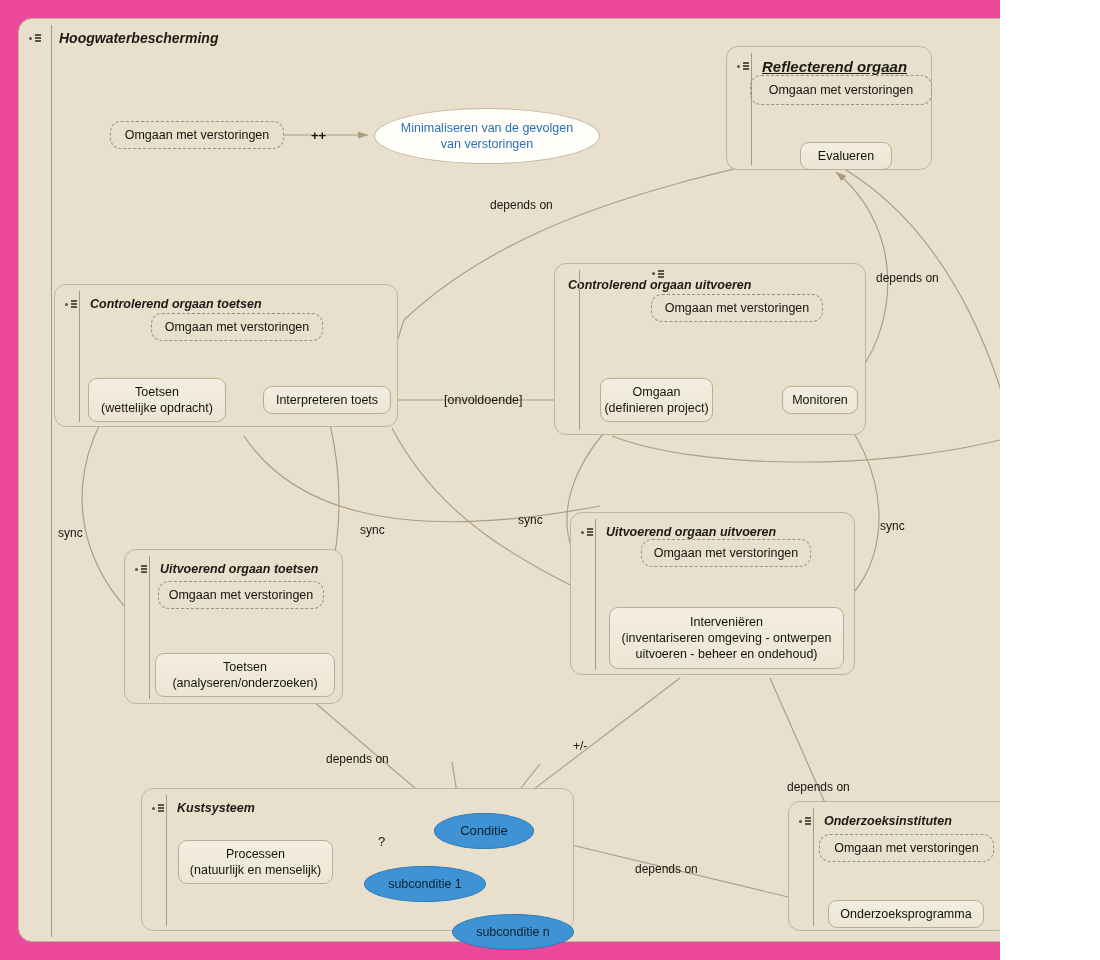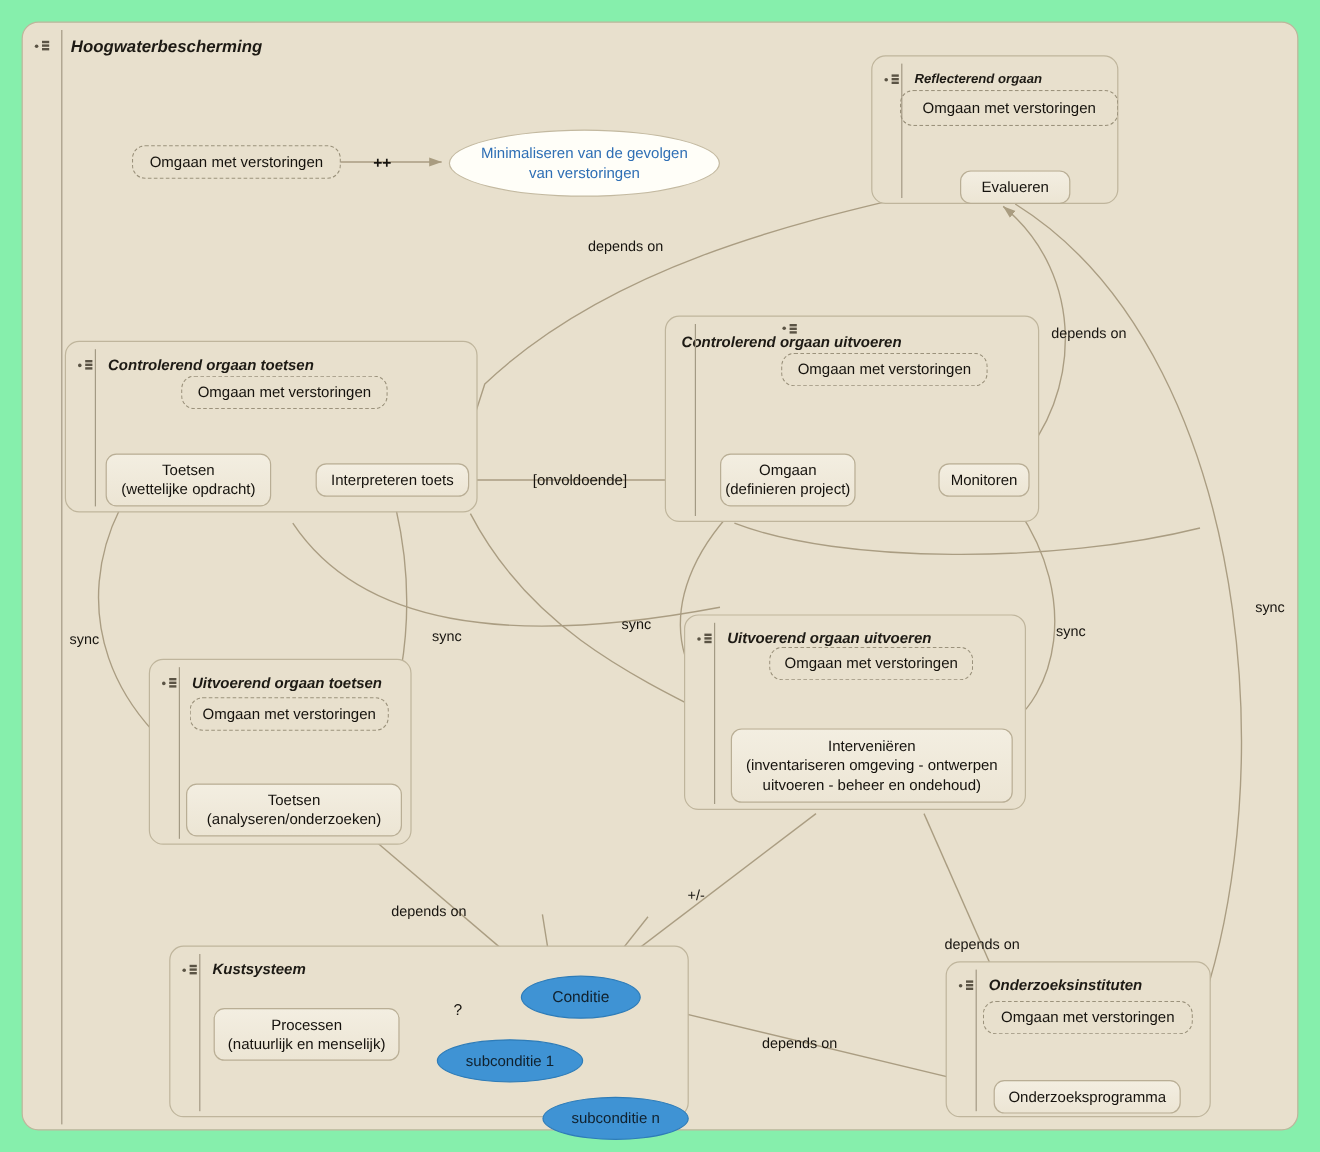--- a/index.html
+++ b/index.html
@@ -1,18 +1,18 @@
 <!DOCTYPE html>
 <html><head>
 <meta charset="utf-8">
 <title>Hoogwaterbescherming</title>
 <style>
   html,body{margin:0;padding:0;background:#ffffff;}
   body{font-family:"Liberation Sans",sans-serif;}
-  #stage{position:relative;width:1100px;height:960px;background:#86efac;overflow:hidden;}
+  #stage{position:relative;width:1000px;height:960px;background:#ec4899;overflow:hidden;}
   #edges{position:absolute;left:0;top:0;width:1100px;height:960px;pointer-events:none;}
 
   
   .pkg{
     position:absolute;
     background:#e8e0cd;
     border:1px solid #bfb59c;
     border-radius:12px;
     box-sizing:border-box;
   }
@@ -181,21 +181,21 @@
   <div class="pkg" style="left:726px;top:46px;width:206px;height:124px;">
     <div class="pkg-head" style="left:0;top:6px;">
       <span class="pkg-icon">
         <span class="dot"></span>
           <span class="lines">
             <i></i>
             <i></i>
             <i></i>
           </span>
       </span>
-      <span class="pkg-title" style="font-size:11px;margin-left:13px;">Reflecterend orgaan</span>
+      <span class="pkg-title" style="font-size:15px;margin-left:13px;text-decoration:underline;">Reflecterend orgaan</span>
     </div>
     <div class="vbar" style="left:24px;top:6px;height:112px;"></div>
   </div>
   <div class="node dashed" style="left:750px;top:75px;width:182px;height:30px;font-size:12.5px;">Omgaan met verstoringen</div>
   <div class="node" style="left:800px;top:142px;width:92px;height:28px;font-size:12.5px;">Evalueren</div>
 
   <div class="node dashed" style="left:110px;top:121px;width:174px;height:28px;font-size:12.5px;">Omgaan met verstoringen</div>
   <div class="node goal" style="left:374px;top:108px;width:226px;height:56px;font-size:12.5px;">Minimaliseren van de gevolgen
 van verstoringen</div>
 

